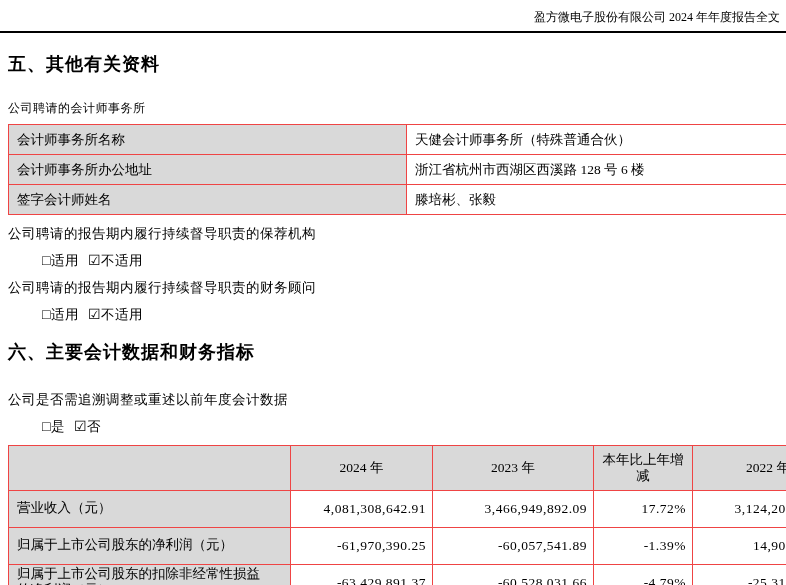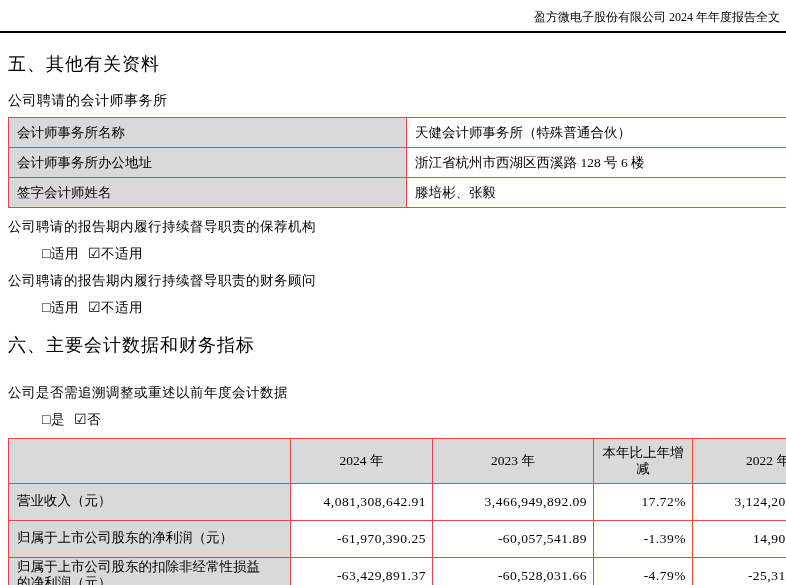--- a/index.html
+++ b/index.html
@@ -9,26 +9,26 @@
     font-family: "Liberation Serif", "DejaVu Serif", serif;
   }
   .page-header {
     padding: 8px 6px 5px 8px;
     text-align: right;
     font-size: 12px; line-height: 18px;
     border-bottom: 2.5px solid #000;
   }
   .section-heading {
     margin: 20px 8px 0;
-    font-size: 18px; line-height: 22px; font-weight: normal;
+    font-size: 18px; line-height: 22px; font-weight: bold;
     letter-spacing: 1px;
   }
   .section-heading.s6 { margin-top: 18px; }
   p.body-line { margin: 10px 8px 0; font-size: 13.5px; line-height: 17px; letter-spacing: 0.5px; }
-  p.intro { margin: 18px 8px 8px; font-size: 14px; line-height: 16px; letter-spacing: 0.5px; }
+  p.intro { margin: 25px 8px 8px; font-size: 12px; line-height: 16px; letter-spacing: 0.5px; }
   p.restate { margin: 28px 8px 0; }
   .chk-group { white-space: nowrap; margin-left: 34px; }
   .chk-group + .chk-group { margin-left: 9px; }
   .chk-box { font-size: 14px; }
 
   table {
     border-collapse: collapse; table-layout: fixed;
     margin: 0 8px; width: 770px;
     font-size: 13.5px;
   }

